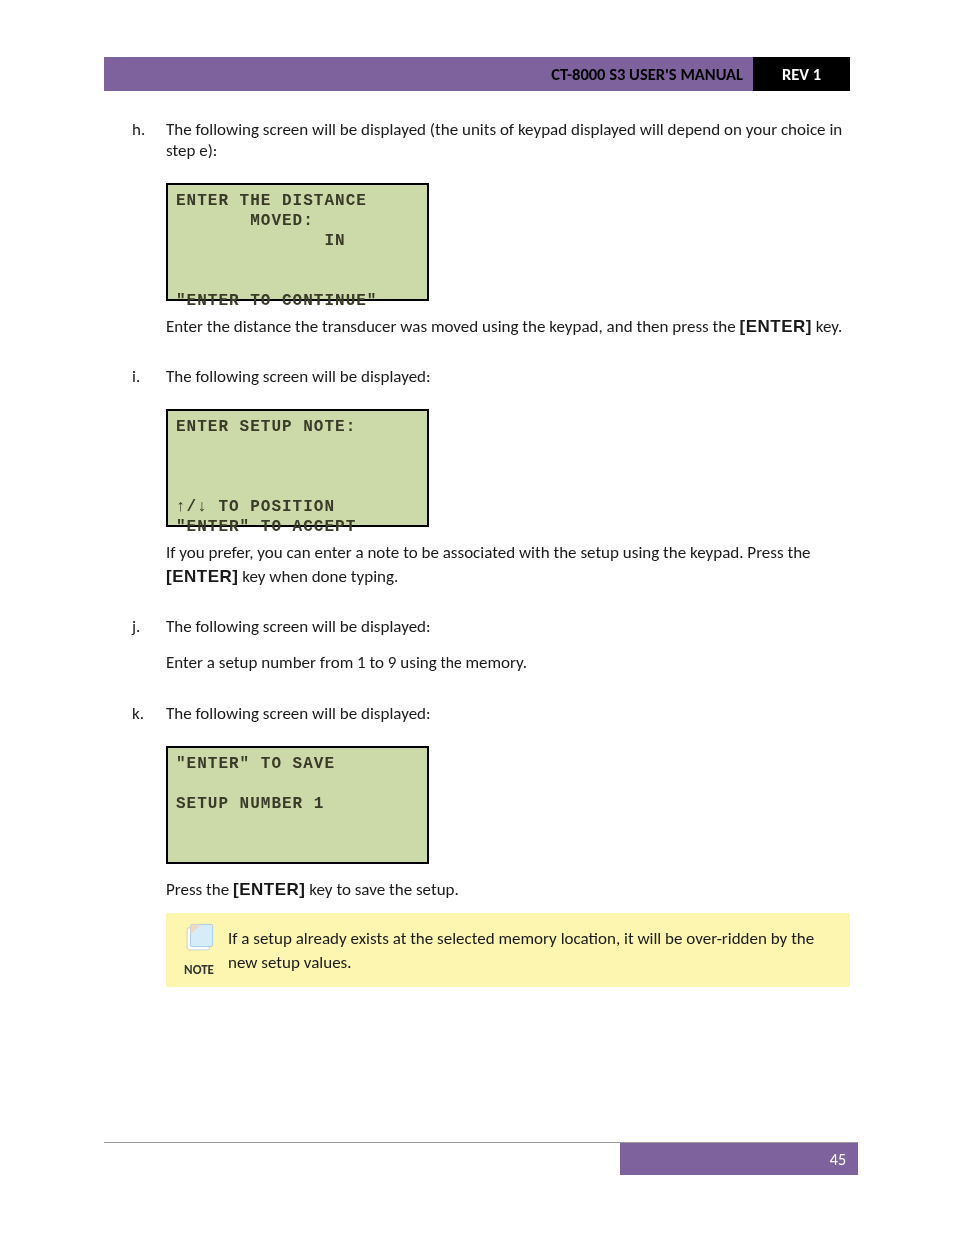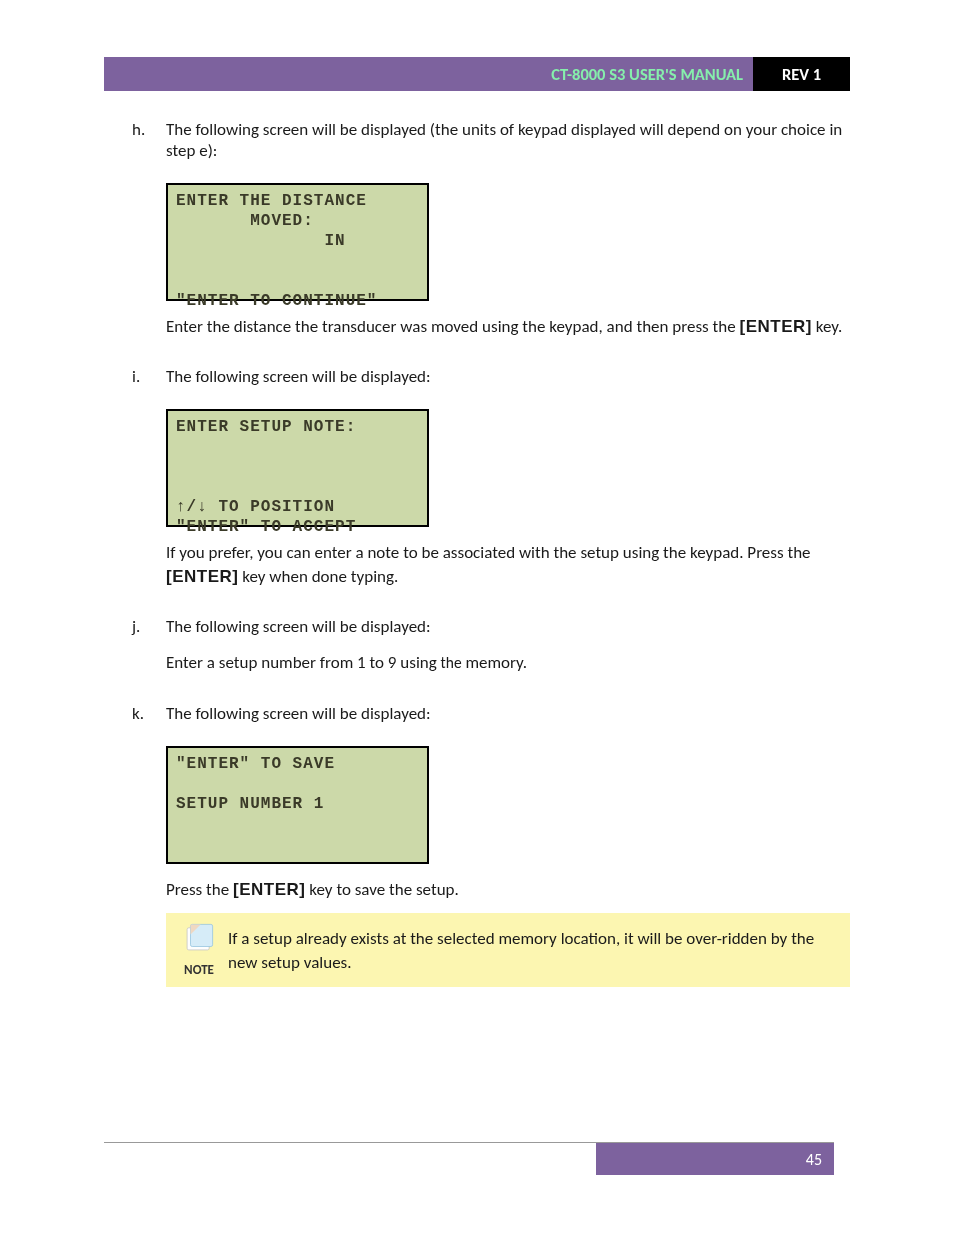--- a/index.html
+++ b/index.html
@@ -20,21 +20,21 @@
     display: flex;
     height: 34px;
   }
   .header-purple {
     flex: 1;
     background: #7d629e;
     display: flex;
     align-items: center;
     justify-content: flex-end;
     padding-right: 10px;
-    color: #86efac;
+    color: #000000;
     font-weight: bold;
     font-size: 16.5px;
   }
   .header-black {
     width: 97px;
     background: #000;
     color: #fff;
     display: flex;
     align-items: center;
     justify-content: center;
@@ -103,21 +103,21 @@
     color: #333;
   }
   .note-text {
     flex: 1;
     padding-top: 6px;
     line-height: 1.4;
   }
   .footer {
     position: absolute;
     left: 104px;
-    right: 120px;
+    right: 96px;
     bottom: 60px;
   }
   .footer-line {
     border-top: 1px solid #999;
   }
   .footer-bar {
     display: flex;
     height: 32px;
   }
   .footer-left {

